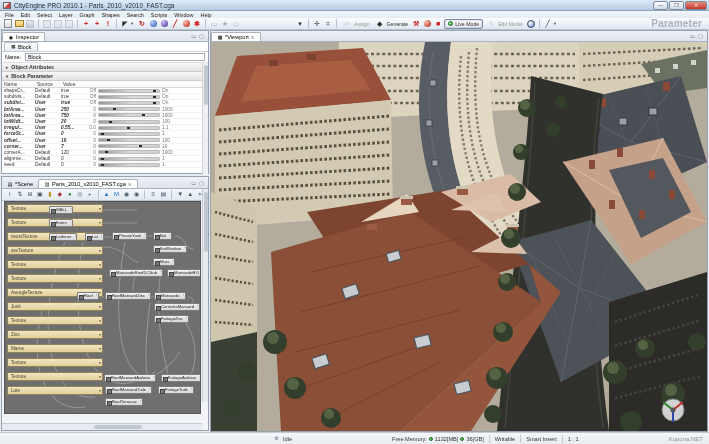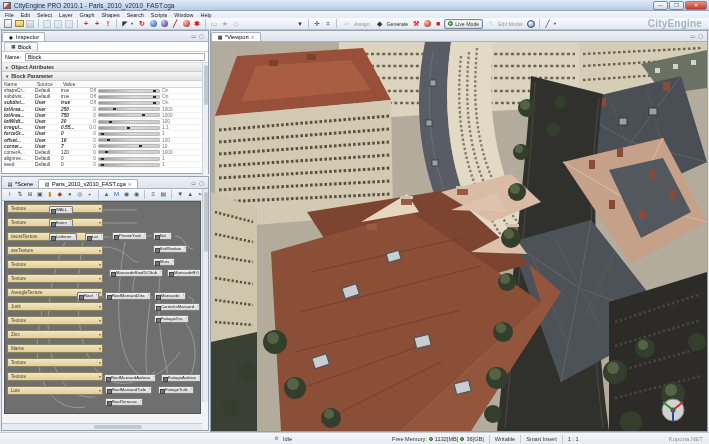--- a/index.html
+++ b/index.html
@@ -199,21 +199,21 @@
   <span class="tool-label dis">
     <span class="ic dis">✎</span>
     <span>Edit Model</span>
   </span>
   <span class="ic">
       <span class="sphere"></span>
     </span>
   <span class="tsep"></span>
   <span class="ic">╱</span>
   <span class="dd">▾</span>
-  <span id="brand">CityEngine</span>
+  <span id="brand">Parameter</span>
 </div>
 
 <div id="inspector" class="abs">
   <div class="ptabrow">
     <span class="ptab active">
       <span class="ic" style="width:6px;height:6px;font-size:5px;">◉</span>
       <span>Inspector</span>
     </span>
     <span class="panelbtns">▭ ▢</span>
   </div>

